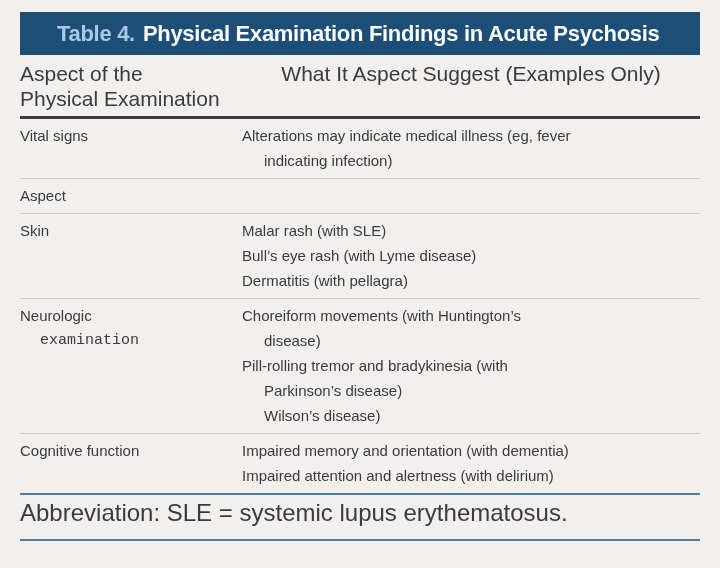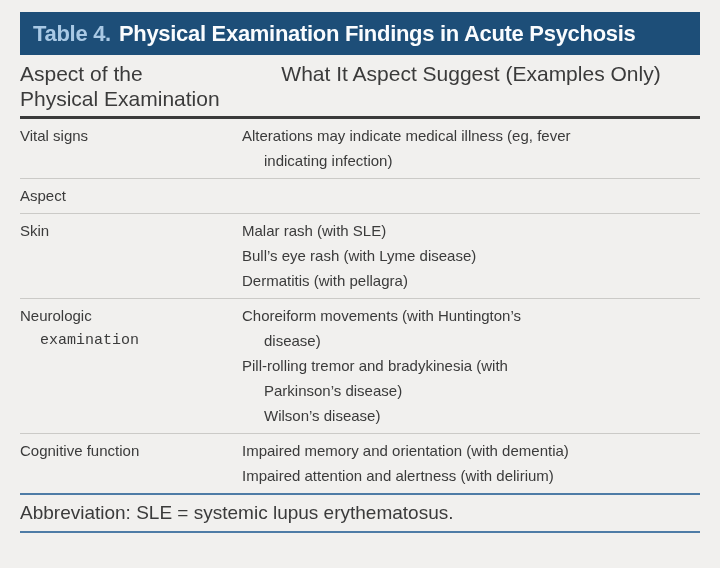--- a/index.html
+++ b/index.html
@@ -29,20 +29,21 @@
     padding: 0 13px;
     box-sizing: border-box;
     font-size: 22px;
     font-weight: bold;
     letter-spacing: -0.3px;
   }
   .title-label {
     color: var(--title-label, #a9c9e5);
     margin-right: 8px;
     white-space: nowrap;
+    margin-left: 24px;
   }
   .title-text {
     color: var(--title-text, #fafcfe);
     white-space: nowrap;
   }
   .col-headers {
     display: flex;
     align-items: flex-start;
     padding: 6px 0 5px 0;
     font-size: 21px;
@@ -65,22 +66,22 @@
   }
   .findings-cell { flex: 1; }
   .line { white-space: nowrap; }
   .line.cont { padding-left: 22px; }
   .line.cont-sm { padding-left: 20px; font-family: Liberation Mono, monospace; }
   .rule-blue {
     height: 2px;
     background: var(--rule-blue, #4e7ca6);
   }
   .footnote-row {
-    padding: 5px 0 6px 0;
-    font-size: 19px;
+    padding: 5px 0 14px 0;
+    font-size: 24px;
     line-height: 25px;
   }
 </style>
 </head>
 <body>
 
 <div class="table-wrap">
 
   <div class="title-bar">
     <span class="title-label">Table 4.</span>

